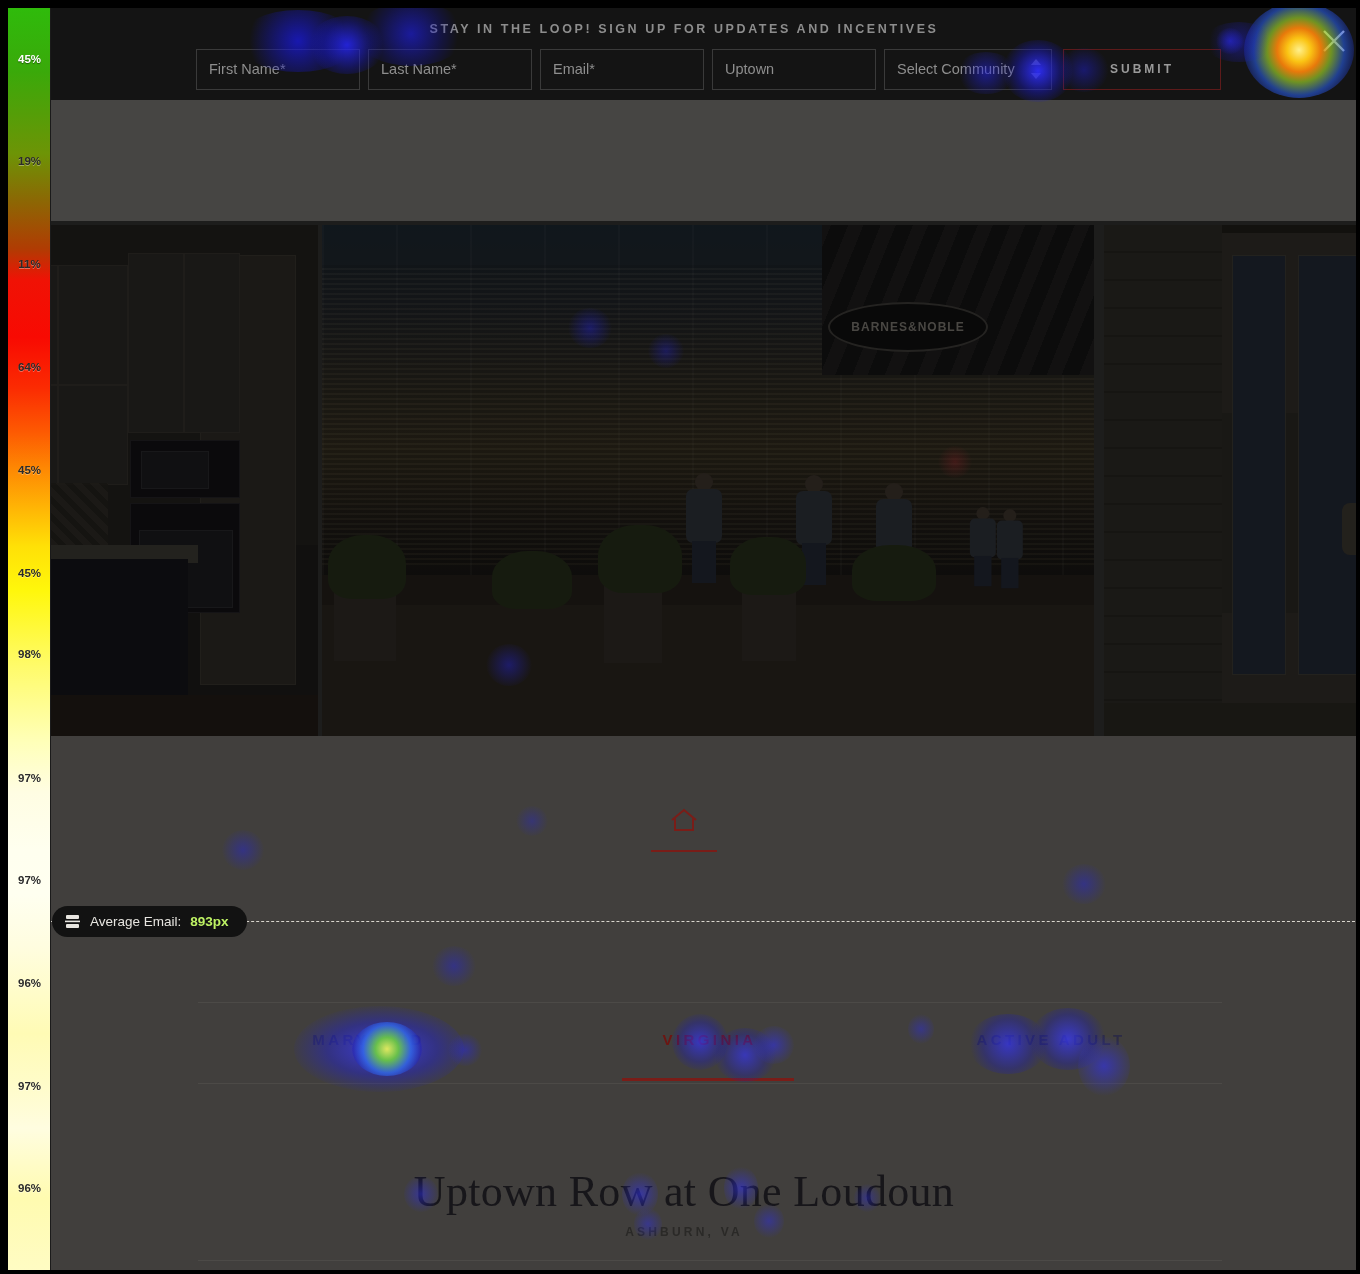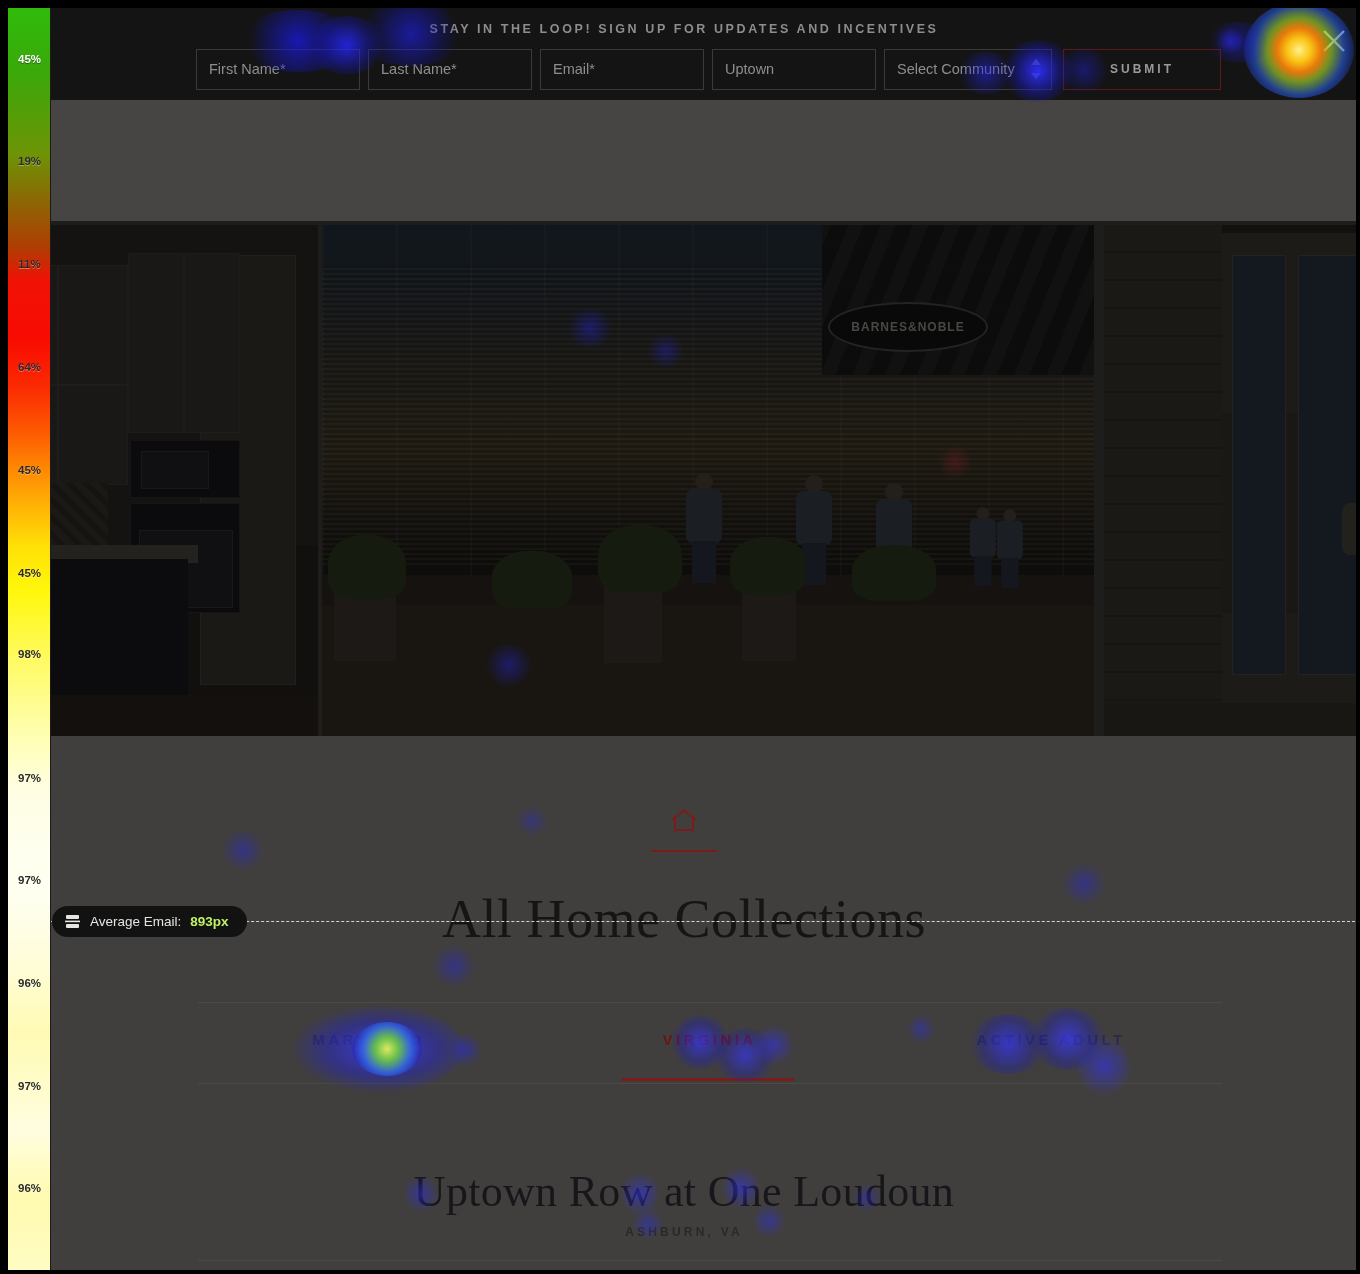--- a/index.html
+++ b/index.html
@@ -389,21 +389,20 @@
 
     <div id="content">
 
       <div id="home-emblem">
         <svg width="32" height="28" viewBox="0 0 32 28">
           <path d="M4 14 L16 4 L28 14 M7 12.5 V24 H25 V12.5" fill="none" stroke="#7a1d18" stroke-width="2"></path>
         </svg>
         <div id="emblem-rule"></div>
       </div>
 
-      <div id="section-title">All Home Collections</div>
 
       <div id="tabs">
         <div class="tab" id="tab-maryland">MARYLAND</div>
         <div class="tab" id="tab-virginia">VIRGINIA</div>
         <div class="tab" id="tab-active">ACTIVE ADULT</div>
         <div id="tab-underline"></div>
       </div>
 
       <div id="community">
         <div id="community-name">Uptown Row at One Loudoun</div>

